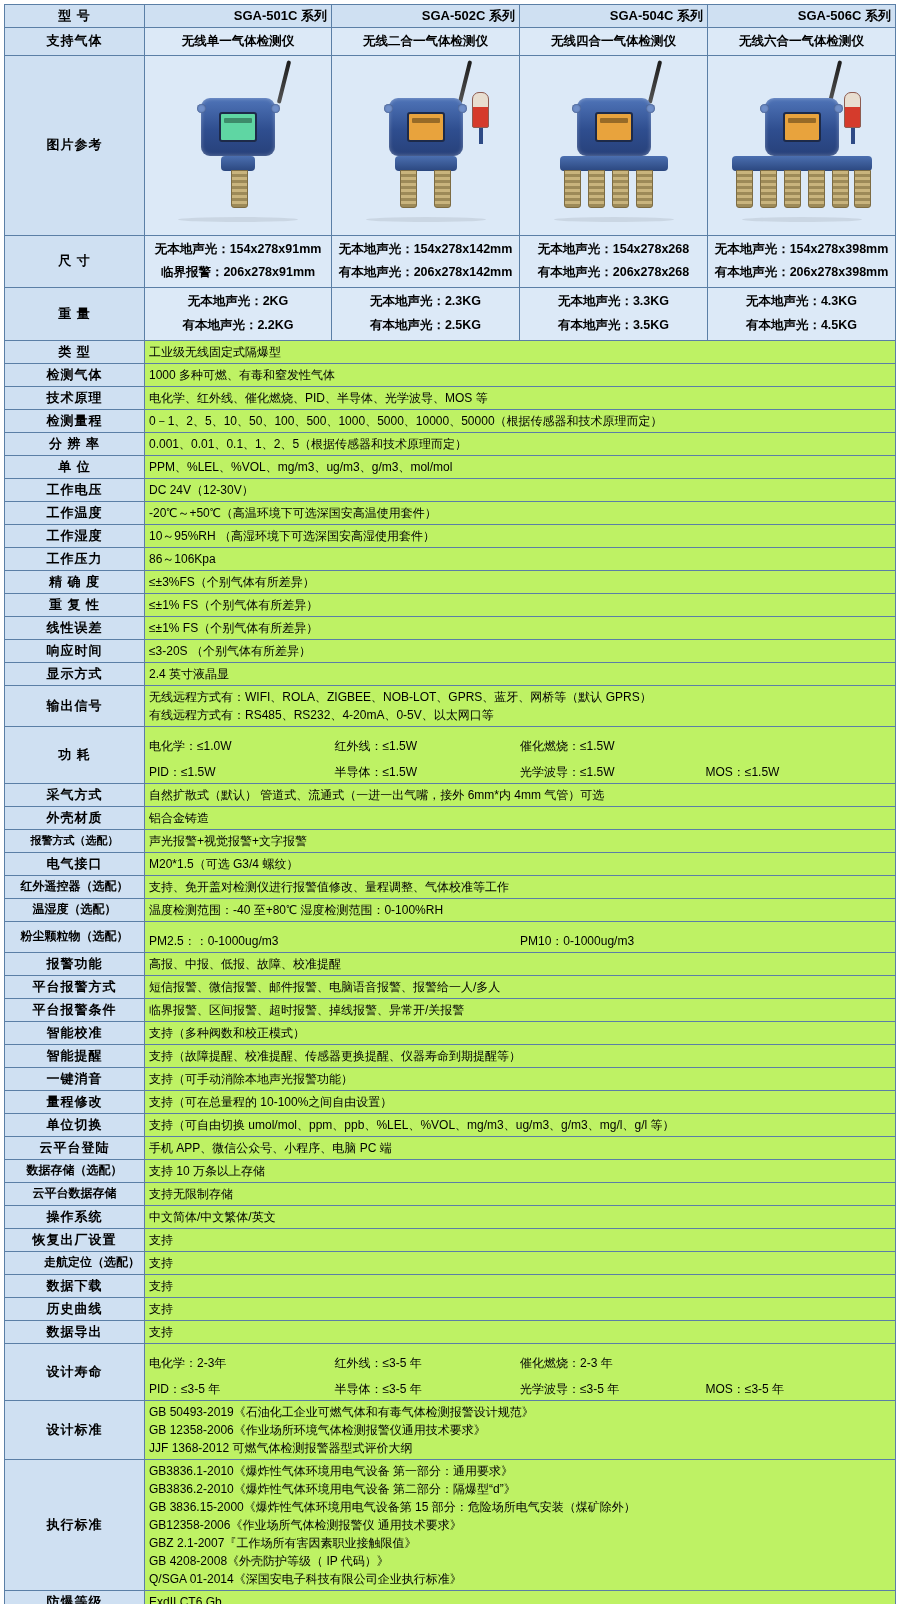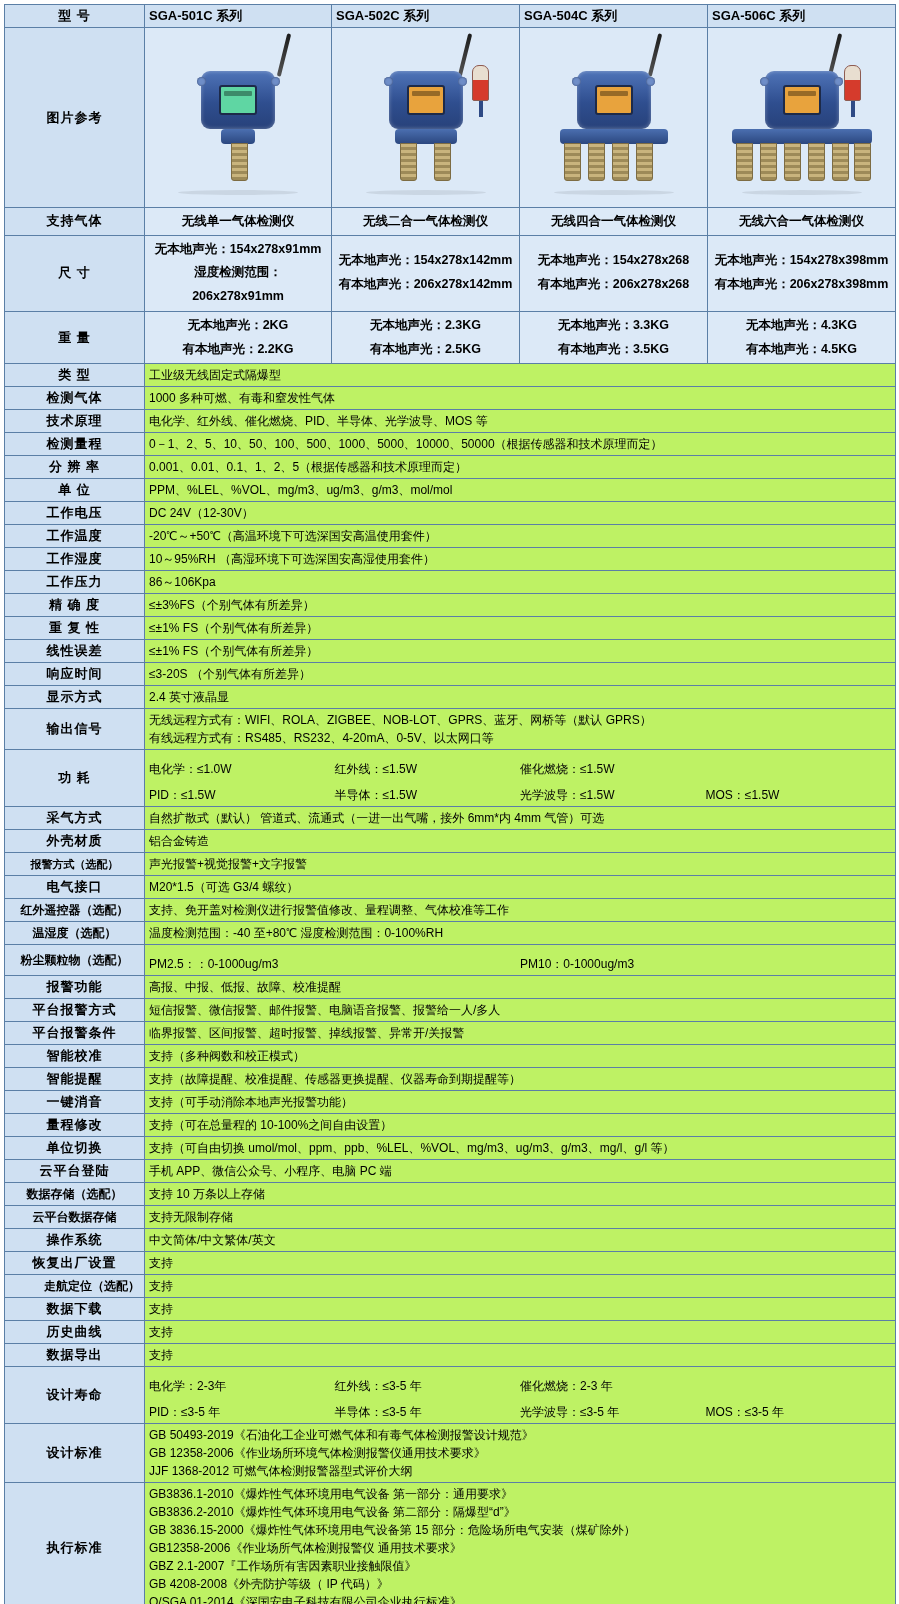--- a/index.html
+++ b/index.html
@@ -38,21 +38,21 @@
     color: #000;
   }
   .val {
     background: #bef264;
     font-size: 12px;
     padding-left: 8px;
     line-height: 1.5;
   }
   .hdr {
     background: #cfe0f2;
-    text-align: left;
+    text-align: right;
     font-weight: bold;
     font-size: 13px;
   }
   .modelcell {
     background: #dce9f7;
     text-align: center;
     font-size: 12.5px;
     font-weight: bold;
     line-height: 1.8;
   }
@@ -183,20 +183,28 @@
     <col style="width:188px">
   </colgroup>
 
   <tbody>
         <tr>
     <td class="lbl">型    号</td>
     <td class="hdr">SGA-501C 系列</td>
     <td class="hdr">SGA-502C 系列</td>
     <td class="hdr">SGA-504C 系列</td>
     <td class="hdr">SGA-506C 系列</td>
+  </tr>
+
+  <tr>
+    <td class="lbl">支持气体</td>
+    <td class="modelcell">无线单一气体检测仪</td>
+    <td class="modelcell">无线二合一气体检测仪</td>
+    <td class="modelcell">无线四合一气体检测仪</td>
+    <td class="modelcell">无线六合一气体检测仪</td>
   </tr>
 
   <tr>
     <td class="lbl">图片参考</td>
 
     <td class="imgcell">
       <div class="dev">
         <div class="ant"></div>
         <div class="body"></div>
         <div class="knob l"></div>
@@ -263,32 +271,24 @@
         <div class="sensor" style="left:70px;"></div>
         <div class="sensor" style="left:94px;"></div>
         <div class="sensor" style="left:118px;"></div>
         <div class="sensor" style="left:140px;"></div>
         <div class="base"></div>
       </div>
     </td>
   </tr>
 
   <tr>
-    <td class="lbl">支持气体</td>
-    <td class="modelcell">无线单一气体检测仪</td>
-    <td class="modelcell">无线二合一气体检测仪</td>
-    <td class="modelcell">无线四合一气体检测仪</td>
-    <td class="modelcell">无线六合一气体检测仪</td>
-  </tr>
-
-  <tr>
     <td class="lbl">尺    寸</td>
     <td class="modelcell two-line">
       <div>无本地声光：154x278x91mm</div>
-      <div>湿度检测范围：206x278x91mm</div>
+      <div>临界报警：206x278x91mm</div>
     </td>
     <td class="modelcell two-line">
       <div>无本地声光：154x278x142mm</div>
       <div>有本地声光：206x278x142mm</div>
     </td>
     <td class="modelcell two-line">
       <div>无本地声光：154x278x268</div>
       <div>有本地声光：206x278x268</div>
     </td>
     <td class="modelcell two-line">

